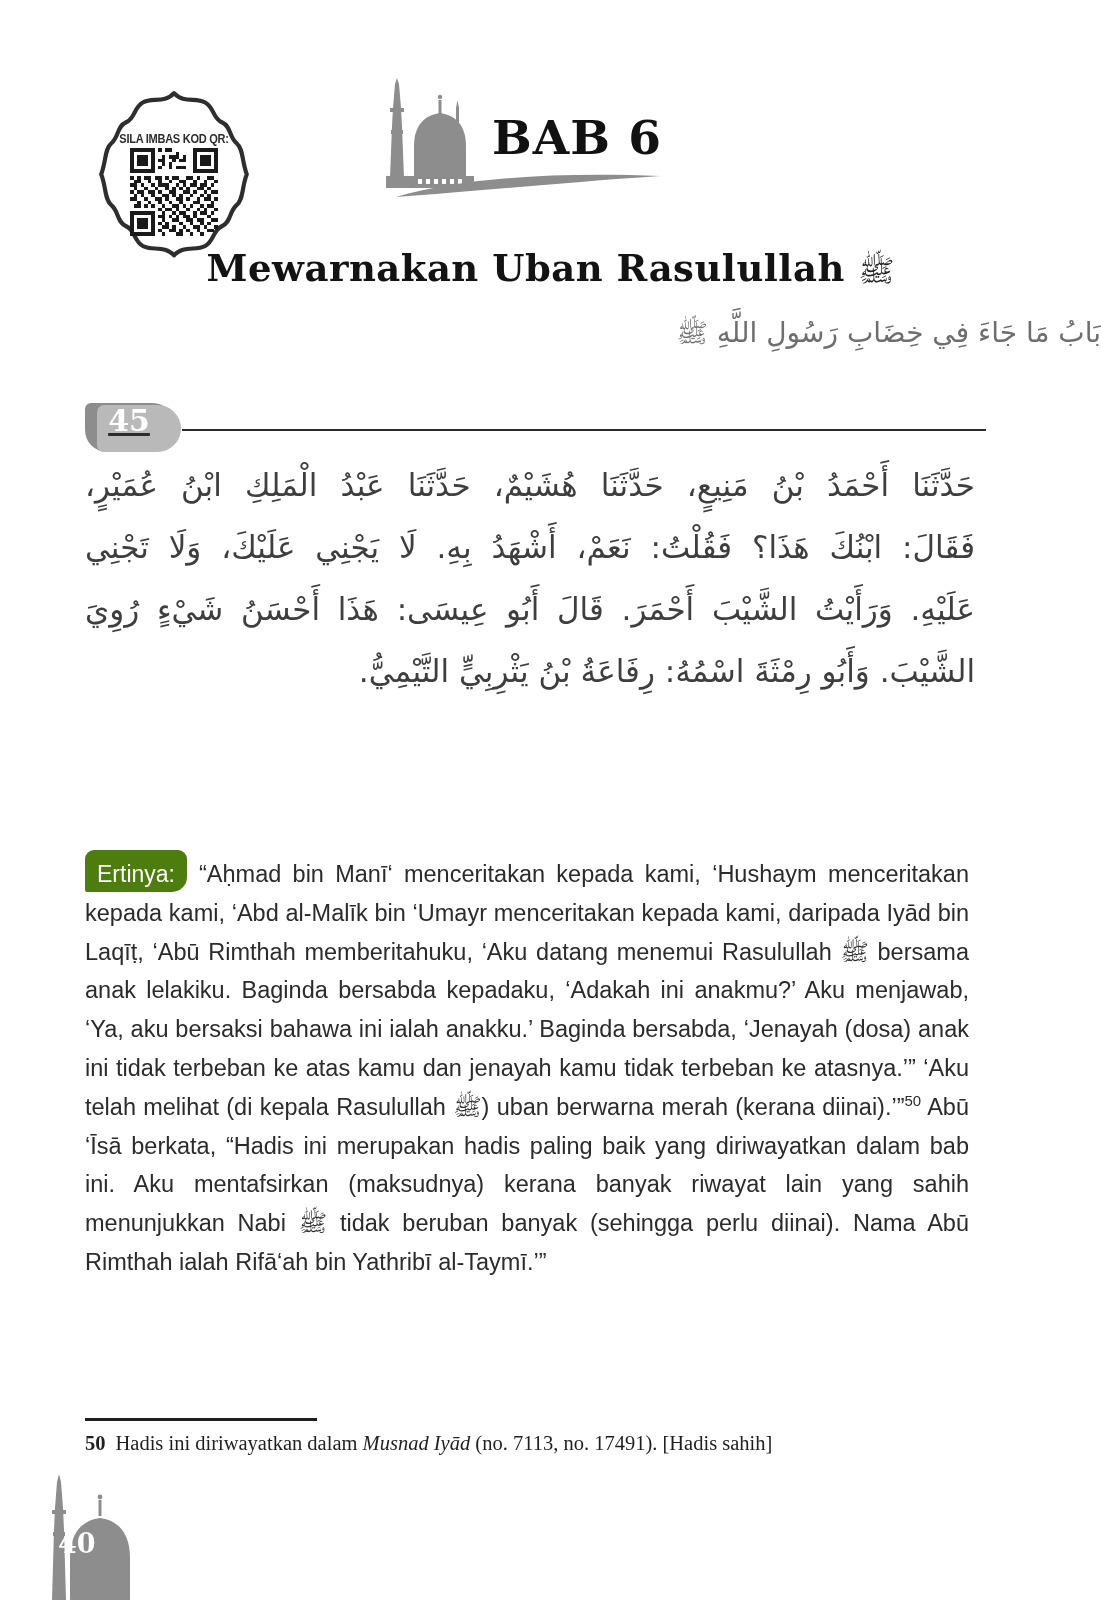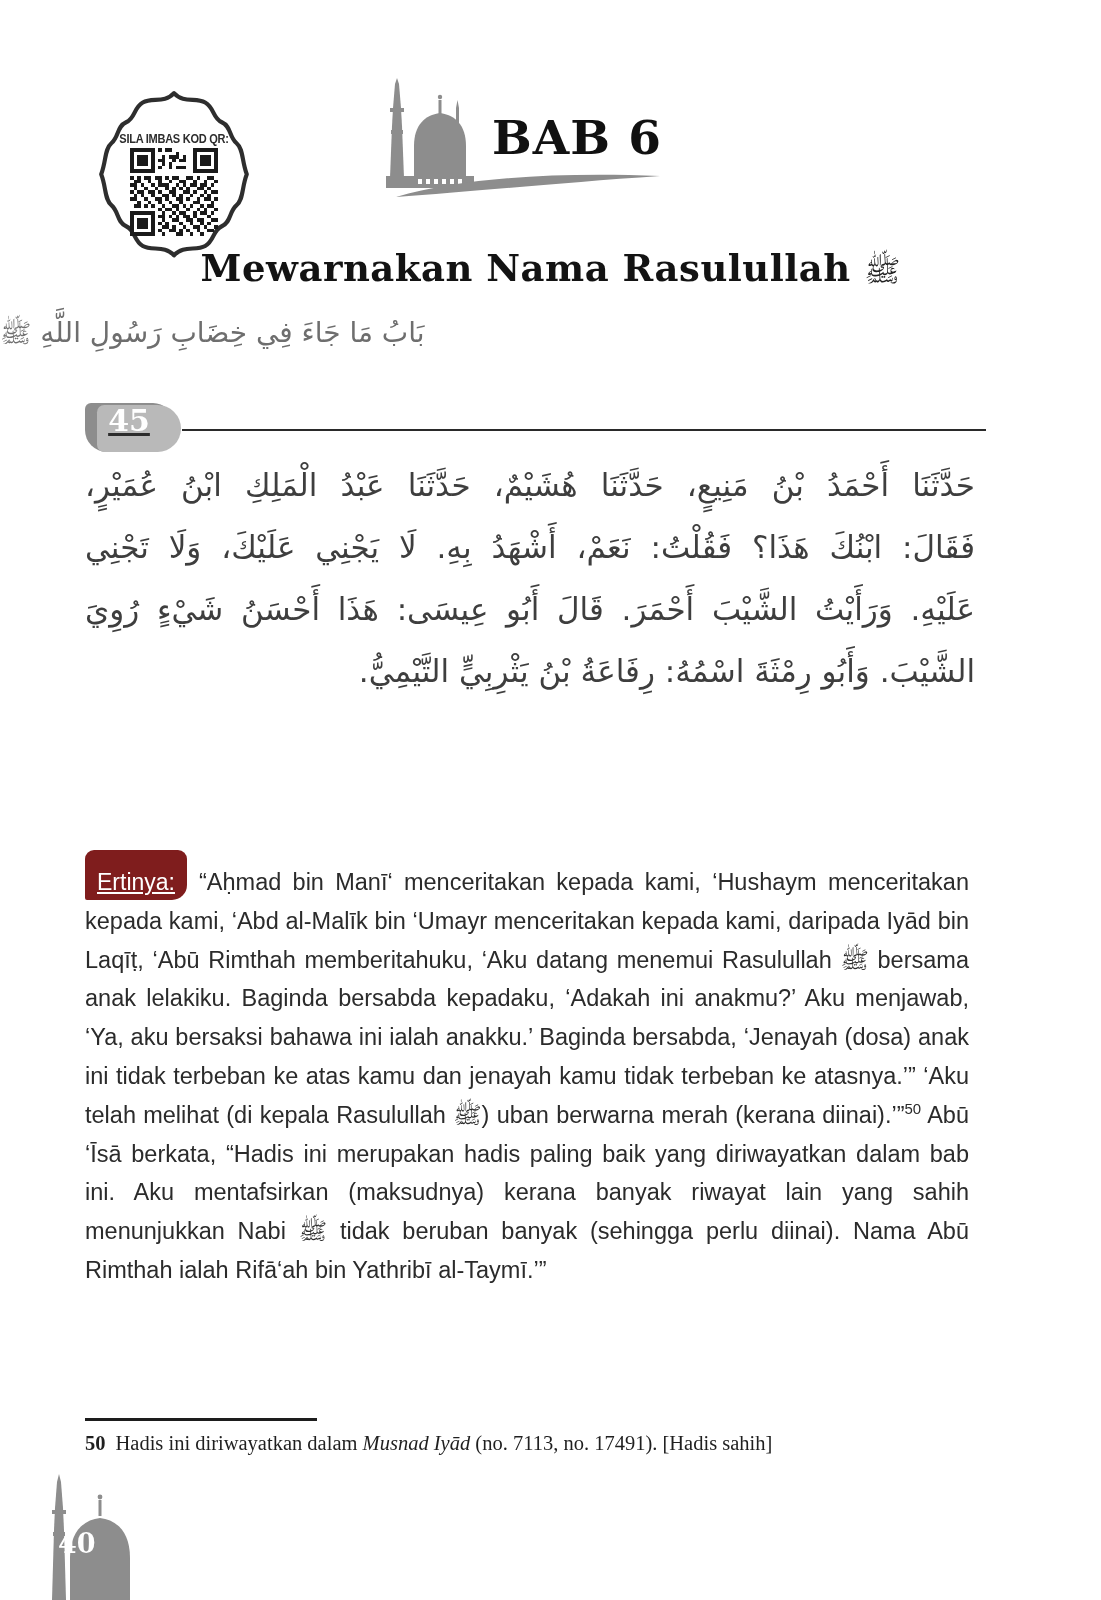--- a/index.html
+++ b/index.html
@@ -32,21 +32,21 @@
 
   
   .page-title {
     position:absolute; left:0; right:0; top:246px; text-align:center;
     font-family:"DejaVu Serif", serif; font-weight:bold;
     font-size:37px; color:#131313; letter-spacing:0.5px;
   }
   .page-title .honorific { font-family:"DejaVu Sans", sans-serif; font-weight:normal; font-size:30px; color:#222; }
 
   .arabic-heading {
-    position:absolute; left:0; right:0; top:316px; text-align:left;
+    position:absolute; left:0; right:0; top:316px; text-align:right;
     direction:rtl; font-family:"DejaVu Sans", sans-serif;
     font-size:28px; color:#6e6e6e;
   }
   .arabic-heading .honorific { font-size:26px; }
 
   
   .hadith-badge {
     position:absolute; left:85px; top:403px; width:88px; height:49px;
     background:#8d8d8d; border-radius:6px 20px 20px 22px;
     display:flex; align-items:flex-start; justify-content:center; z-index:2;text-decoration:underline;
@@ -71,25 +71,24 @@
   .arabic-line.last { text-align-last:right; }
 
   
   .translation {
     position:absolute; left:85px; top:850px; width:884px;
     font-family:"Liberation Sans", sans-serif;
     font-size:23.5px; line-height:38.8px; color:#2b2b2b;
     text-align:justify;
   }
   .ertinya-badge {
-    display:inline-block; background:#7f1d1d; color:#ffffff;
-    font-size:23px; line-height:30px; padding:17px 12px 3px 12px;
+    display:inline-block; background:#4d7c0f; color:#ffffff;
+    font-size:23px; line-height:30px; padding:9px 12px 3px 12px;
     border-radius:9px 9px 15px 2px; margin-right:12px;
     vertical-align:baseline;
-    text-decoration:underline;
   }
   .translation sup { font-size:15px; line-height:0; vertical-align:super; }
 
   
   .footnote-rule { position:absolute; left:85px; top:1418px; width:232px; height:3px; background:#1d1d1d; }
   .footnote {
     position:absolute; left:85px; top:1432px; width:890px;
     font-family:"Liberation Serif", serif; font-size:20.5px; color:#1f1f1f;
   }
   .footnote .fn-marker { font-weight:bold; margin-right:10px; }
@@ -151,21 +150,21 @@
         <rect x="72" y="101" width="4" height="5"></rect>
           <rect x="80" y="101" width="4" height="5"></rect>
       </g>
     </svg>
     <div class="chapter-label">BAB 6</div>
     <svg class="swoosh-svg" viewBox="0 0 272 28">
       <path d="M4,27 C70,8 160,2 268,6 C165,13 75,22 4,27 Z" fill="#8d8d8d"></path>
     </svg>
   </div>
 
-  <h1 class="page-title"><span>Mewarnakan Nama Rasulullah</span> <span class="honorific">ﷺ</span></h1>
+  <h1 class="page-title"><span>Mewarnakan Uban Rasulullah</span> <span class="honorific">ﷺ</span></h1>
 
   <div class="arabic-heading"><span>بَابُ مَا جَاءَ فِي خِضَابِ رَسُولِ اللَّهِ</span> <span class="honorific">ﷺ</span></div>
 
   <div class="hadith-badge">
     <span class="hadith-number">45</span>
   </div>
   <div class="hadith-rule"></div>
 
   <div class="arabic-body">
     <div class="arabic-line">حَدَّثَنَا أَحْمَدُ بْنُ مَنِيعٍ، حَدَّثَنَا هُشَيْمٌ، حَدَّثَنَا عَبْدُ الْمَلِكِ ابْنُ عُمَيْرٍ،</div>

